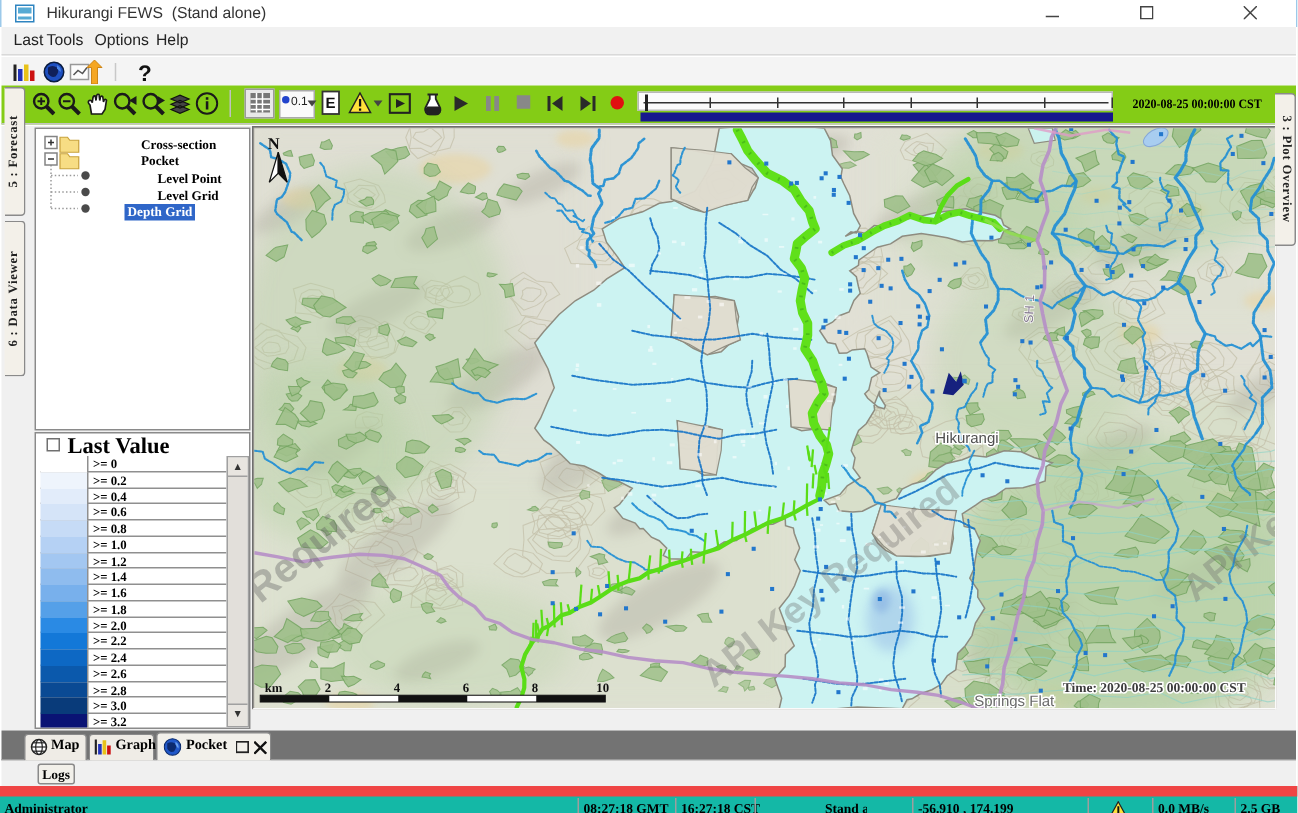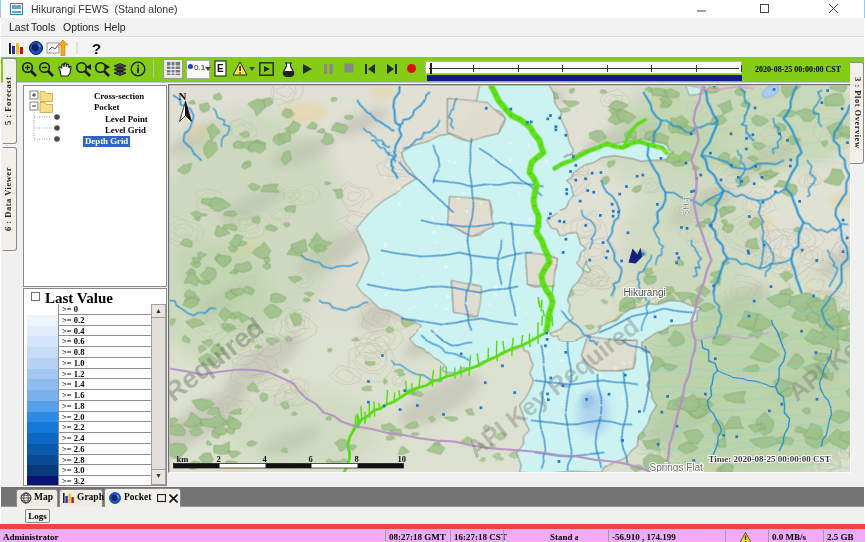--- a/index.html
+++ b/index.html
@@ -21,21 +21,21 @@
 #legendpanel{left:22px;top:204px;width:144px;height:198px;background:#fff;border:1px solid #8a8a8a;font-family:"Liberation Serif",serif;font-weight:bold;}
 .trow{position:absolute;height:11px;line-height:11px;white-space:nowrap;padding-left:40px;}
 .lrow{position:absolute;left:3px;width:124px;height:10.75px;border-bottom:1px solid #8f8f8f;}
 .lsw{position:absolute;left:0;top:0;width:31px;height:10.75px;}
 .llb{position:absolute;left:31px;top:0;width:93px;height:10.75px;border-left:1px solid #8f8f8f;font-size:8.5px;line-height:10.5px;padding-left:3px;color:#000;}
 #map{left:167px;top:0px;width:683px;height:389px;border:1px solid #6e6e6e;border-right-color:#fafafa;border-bottom-color:#fafafa;background:#b5b2a8;}
 #bottomtabs{left:1px;top:487px;width:863px;height:20px;background:#737373;}
 .btab{position:absolute;top:2px;height:18px;background:#efece6;border:1px solid #8a8a8a;border-bottom:none;border-radius:3px 3px 0 0;font-family:"Liberation Serif",serif;font-weight:bold;font-size:9.5px;color:#000;}
 #logsrow{left:1px;top:507px;width:863px;height:17px;background:#f0f0f0;}
 #logsbtn{left:24px;top:2px;width:25px;height:14px;background:#f2f0ea;border:1px solid #8a8a8a;border-radius:2px;font-family:"Liberation Serif",serif;font-weight:bold;font-size:9px;text-align:center;line-height:12px;color:#000;}
-#statusbar{left:0px;top:524px;width:865px;height:18px;background:#f0abfc;border-top:5px solid #ef4444;font-family:"Liberation Serif",serif;font-weight:bold;font-size:9px;color:#000;}
+#statusbar{left:0px;top:524px;width:865px;height:18px;background:#14b8a6;border-top:7px solid #ef4444;font-family:"Liberation Serif",serif;font-weight:bold;font-size:9px;color:#000;}
 .scell{position:absolute;top:1px;height:16px;border-left:1px solid #9e9e9e;padding:2px 0 0 3px;white-space:nowrap;overflow:hidden;}
 </style></head>
 <body>
 <div class="abs" id="titlebar">
  <div class="abs" id="appicon"></div>
  <div class="abs" id="title">Hikurangi FEWS&nbsp; (Stand alone)</div>
  <div class="abs winbtn" style="left:685px;"><svg width="9" height="10" viewBox="0 0 9 10" style="margin-top:6px">
         <line x1="0" y1="5" x2="9" y2="5" stroke="#444" stroke-width="1"></line>
       </svg></div>
  <div class="abs winbtn" style="left:748px;"><svg width="9" height="9" viewBox="0 0 9 9" style="margin-top:4px">

